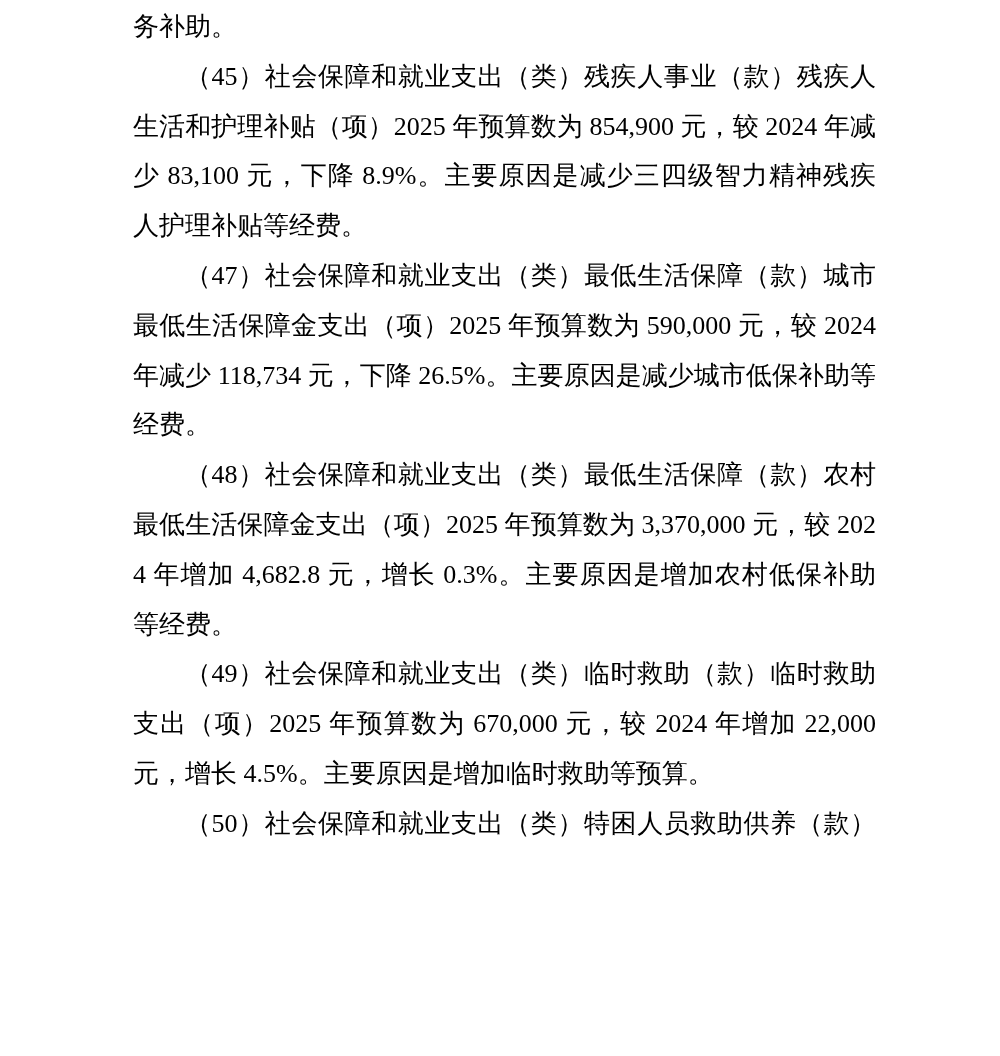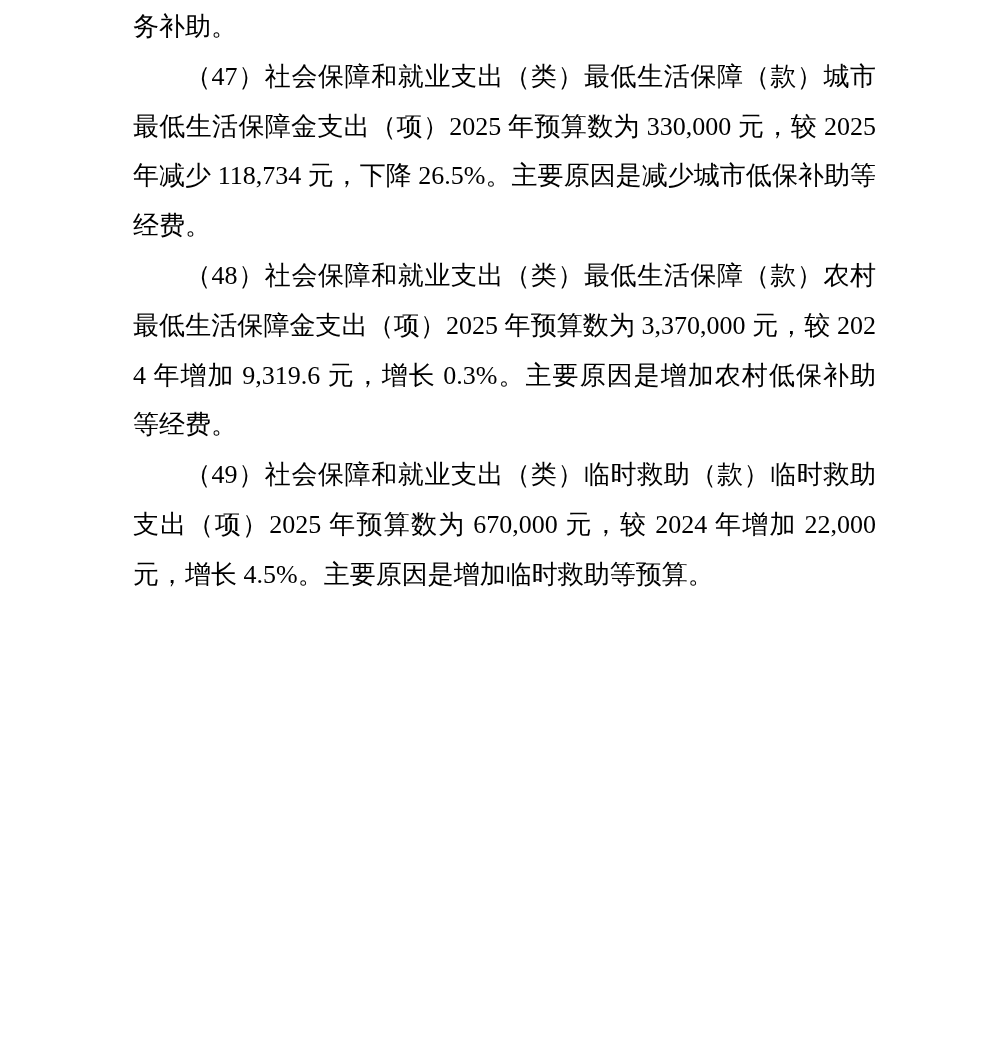--- a/index.html
+++ b/index.html
@@ -33,16 +33,18 @@
   
   .cut {
     text-align-last: justify;
   }
 </style>
 </head>
 <body>
 
 <div class="page">
   <p class="cont">务补助。</p>
-  <p class="para">（47）社会保障和就业支出（类）最低生活保障（款）城市最低生活保障金支出（项）2025 年预算数为 330,000 元，较 2025 年减少 118,734 元，下降 26.5%。主要原因是减少城市低保补助等经费。</p>
-  <p class="para">（48）社会保障和就业支出（类）最低生活保障（款）农村最低生活保障金支出（项）2025 年预算数为 3,370,000 元，较 2024 年增加 9,319.6 元，增长 0.3%。主要原因是增加农村低保补助等经费。</p>
+  <p class="para">（45）社会保障和就业支出（类）残疾人事业（款）残疾人生活和护理补贴（项）2025 年预算数为 854,900 元，较 2024 年减少 83,100 元，下降 8.9%。主要原因是减少三四级智力精神残疾人护理补贴等经费。</p>
+  <p class="para">（47）社会保障和就业支出（类）最低生活保障（款）城市最低生活保障金支出（项）2025 年预算数为 590,000 元，较 2024 年减少 118,734 元，下降 26.5%。主要原因是减少城市低保补助等经费。</p>
+  <p class="para">（48）社会保障和就业支出（类）最低生活保障（款）农村最低生活保障金支出（项）2025 年预算数为 3,370,000 元，较 2024 年增加 4,682.8 元，增长 0.3%。主要原因是增加农村低保补助等经费。</p>
   <p class="para">（49）社会保障和就业支出（类）临时救助（款）临时救助支出（项）2025 年预算数为 670,000 元，较 2024 年增加 22,000 元，增长 4.5%。主要原因是增加临时救助等预算。</p>
+  <p class="para cut">（50）社会保障和就业支出（类）特困人员救助供养（款）</p>
 </div>
 
 </body></html>

